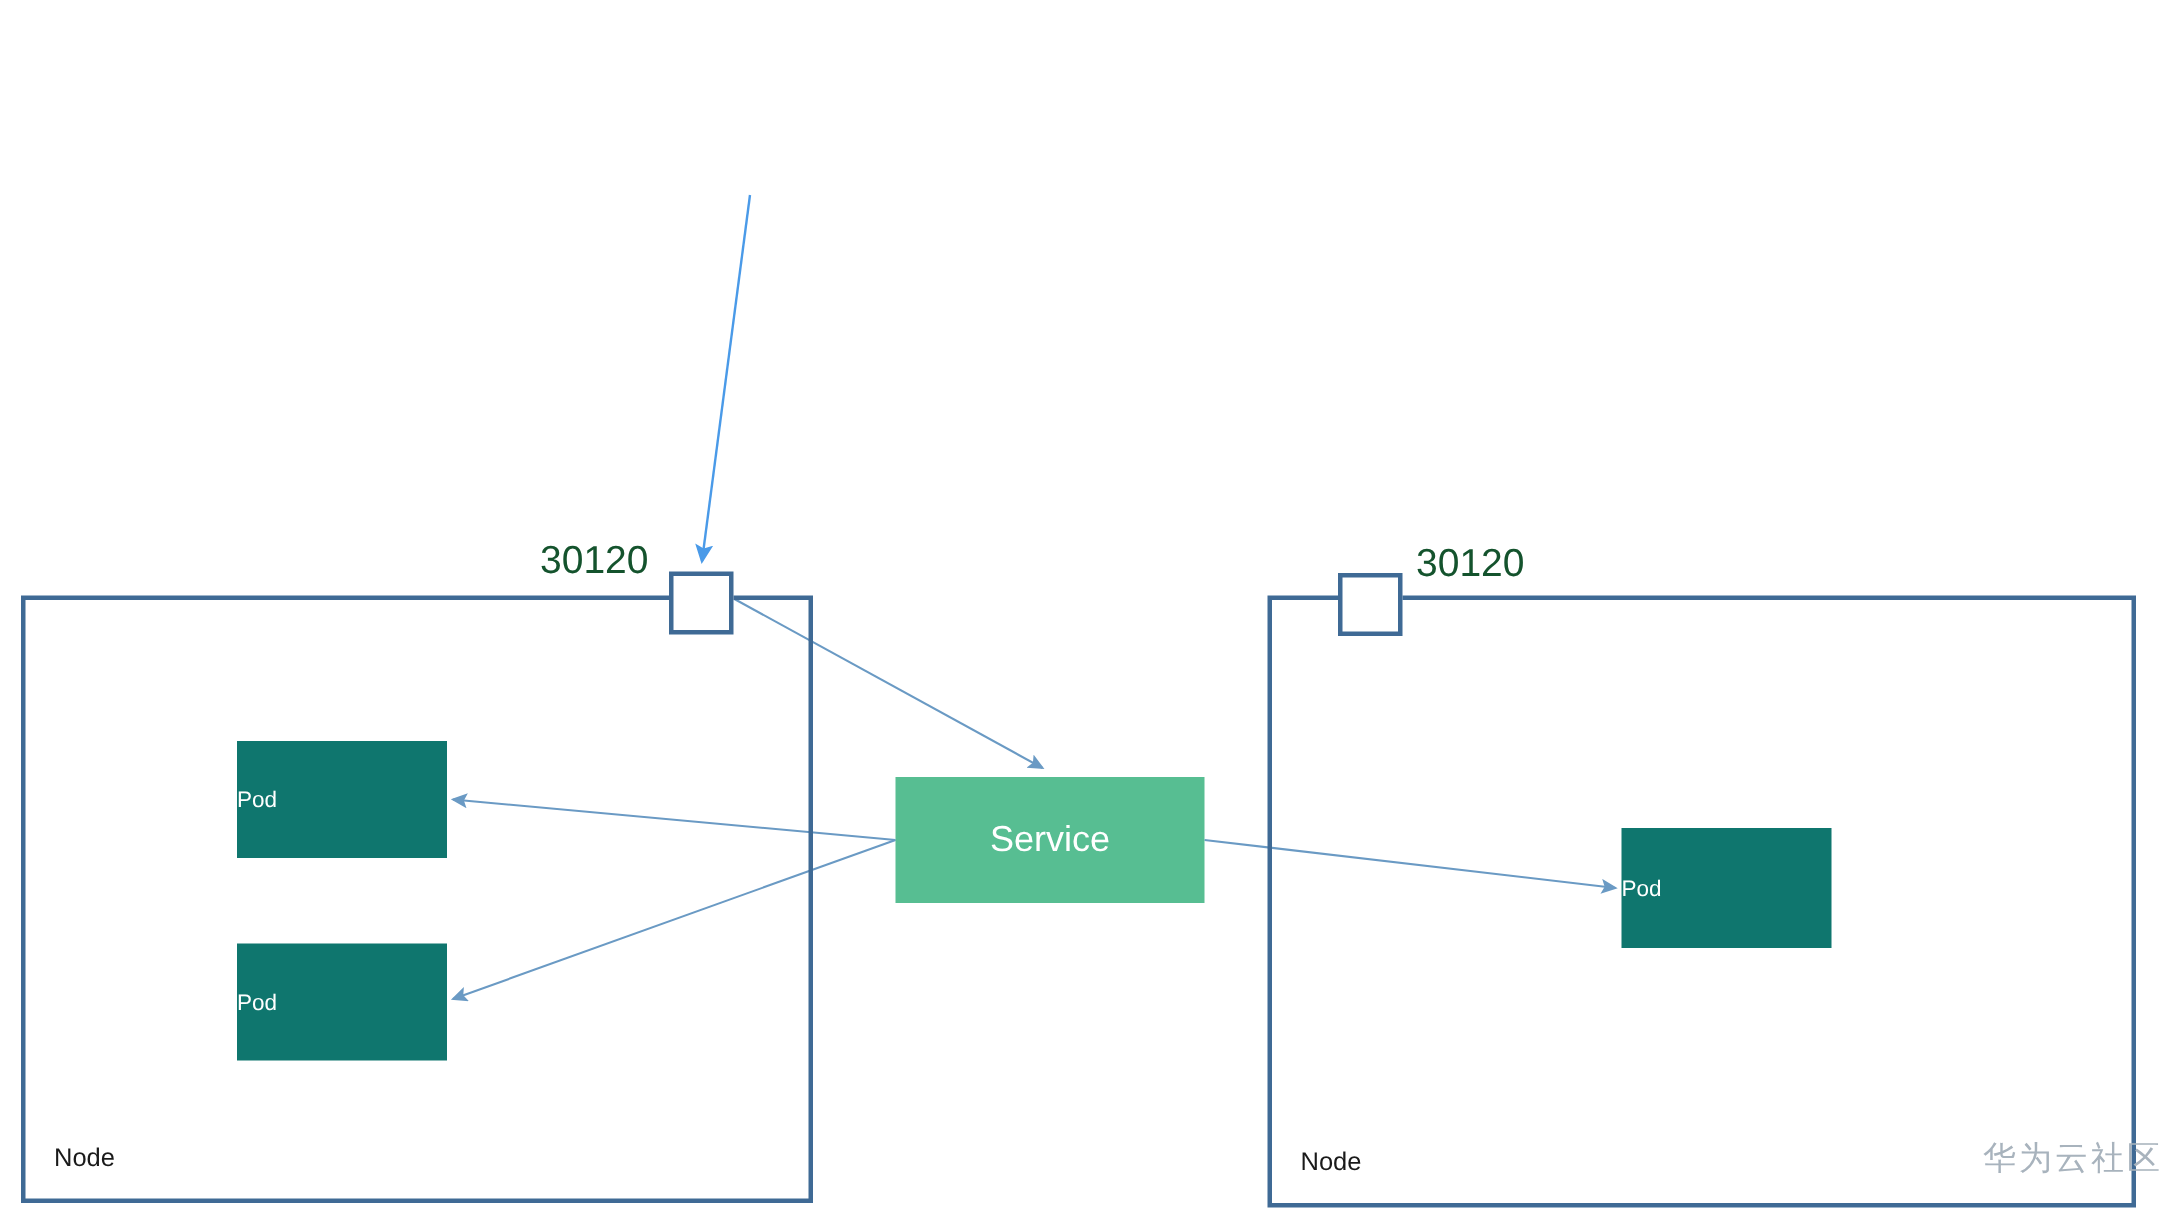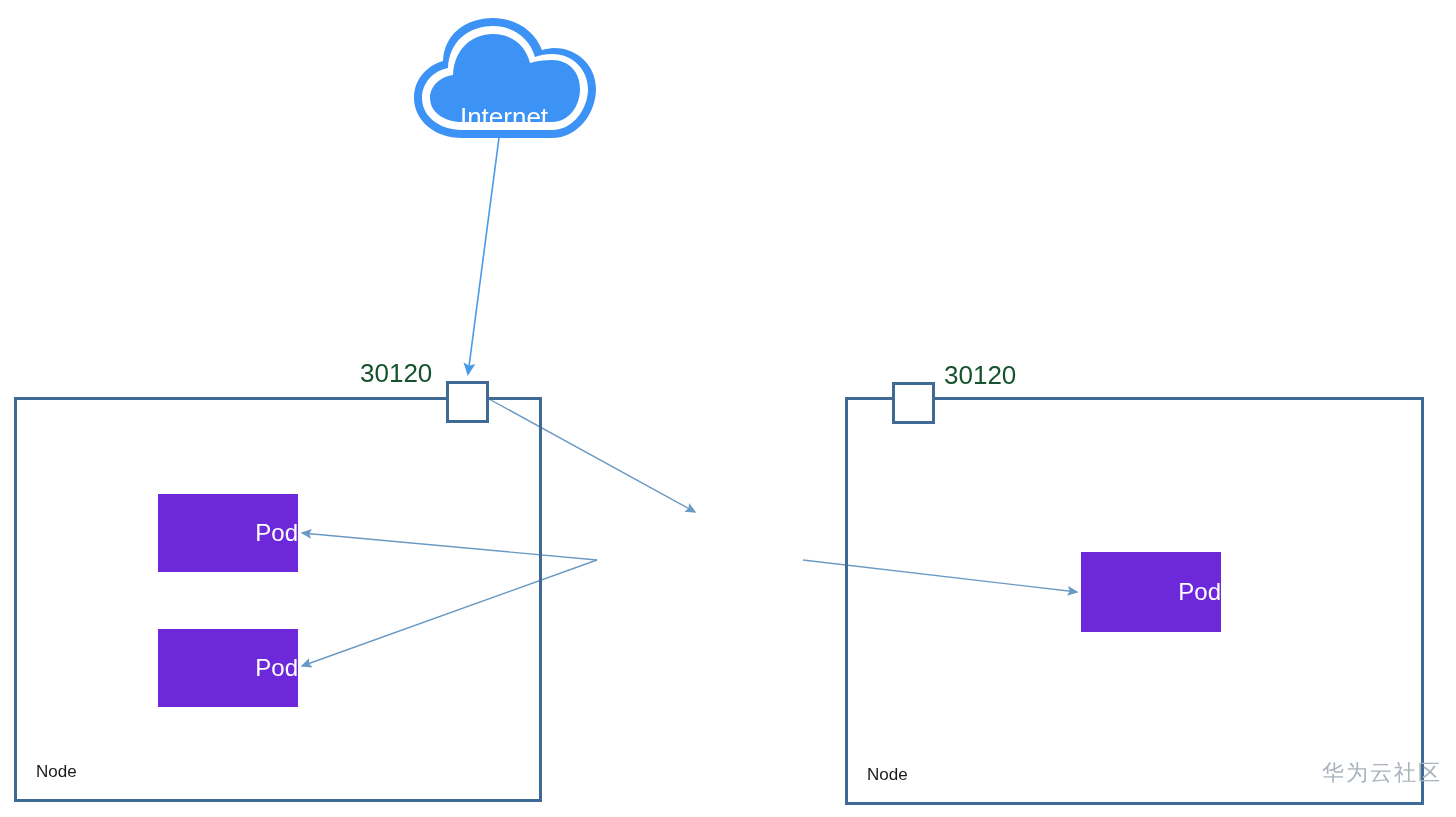--- a/index.html
+++ b/index.html
@@ -54,26 +54,26 @@
     position: absolute;
     color: #14532d;
     font-size: 26px;
     line-height: 1;
     white-space: nowrap;
   }
 
   
   .pod-box {
     position: absolute;
-    background: #6d28d9;
+    background: #0f766e;
     display: flex;
     align-items: center;
-    justify-content: flex-end;
+    justify-content: flex-start;
     color: #ffffff;
-    font-size: 24px;
+    font-size: 15px;
     line-height: 1;
   }
 
   
   .service-box {
     position: absolute;
     background: #57be92;
     display: flex;
     align-items: center;
     justify-content: center;
@@ -144,55 +144,20 @@
 
     <g>
       <line x1="597" y1="560" x2="302" y2="666" stroke="#6a9ac4" stroke-width="1.4" marker-end="url(#arrow-internal)"></line>
     </g>
 
     <g>
       <line x1="803" y1="560" x2="1077" y2="592" stroke="#6a9ac4" stroke-width="1.4" marker-end="url(#arrow-internal)"></line>
     </g>
   </svg>
 
-  <div class="cloud-wrap">
-    <svg width="200" height="128" viewBox="0 0 200 128">
-
-      <path d="M58,124
-               C30,124 10,106 10,84
-               C10,66 22,52 39,47
-               C40,20 62,4 89,4
-               C112,4 131,17 138,36
-               C142,35 146,34 150,34
-               C174,34 192,52 192,75
-               C192,99 174,124 148,124
-               Z" fill="#3d93f5"></path>
-
-      <path d="M58,116
-               C35,116 18,102 18,84
-               C18,69 29,57 44,54
-               C45,28 64,12 89,12
-               C110,12 126,25 131,43
-               C136,41 142,40 148,40
-               C169,40 184,56 184,75
-               C184,95 169,116 148,116
-               Z" fill="#ffffff"></path>
-
-      <path d="M58,108
-               C40,108 26,98 26,84
-               C26,72 36,63 49,61
-               C50,36 67,20 89,20
-               C108,20 122,32 126,49
-               C132,47 140,46 148,46
-               C165,46 176,58 176,75
-               C176,92 165,108 148,108
-               Z" fill="#3d93f5"></path>
-    </svg>
-    <div class="cloud-label">Internet</div>
-  </div>
 
   <div class="node-box" style="left:14px; top:397px; width:528px; height:405px;"></div>
   <div class="node-label" style="left:36px; top:763px;">Node</div>
 
   <div class="port-square" style="left:446px; top:381px;"></div>
   <div class="port-label" style="left:360px; top:360px;">30120</div>
 
   <div class="pod-box" style="left:158px; top:494px; width:140px; height:78px;">
     <span>Pod</span>
   </div>
@@ -203,16 +168,19 @@
   <div class="node-box" style="left:845px; top:397px; width:579px; height:408px;"></div>
   <div class="node-label" style="left:867px; top:766px;">Node</div>
 
   <div class="port-square" style="left:892px; top:382px;"></div>
   <div class="port-label" style="left:944px; top:362px;">30120</div>
 
   <div class="pod-box" style="left:1081px; top:552px; width:140px; height:80px;">
     <span>Pod</span>
   </div>
 
+  <div class="service-box" style="left:597px; top:518px; width:206px; height:84px;">
+    <span>Service</span>
+  </div>
 
   <div class="watermark">华为云社区</div>
 
 </div>
 
 </body></html>

